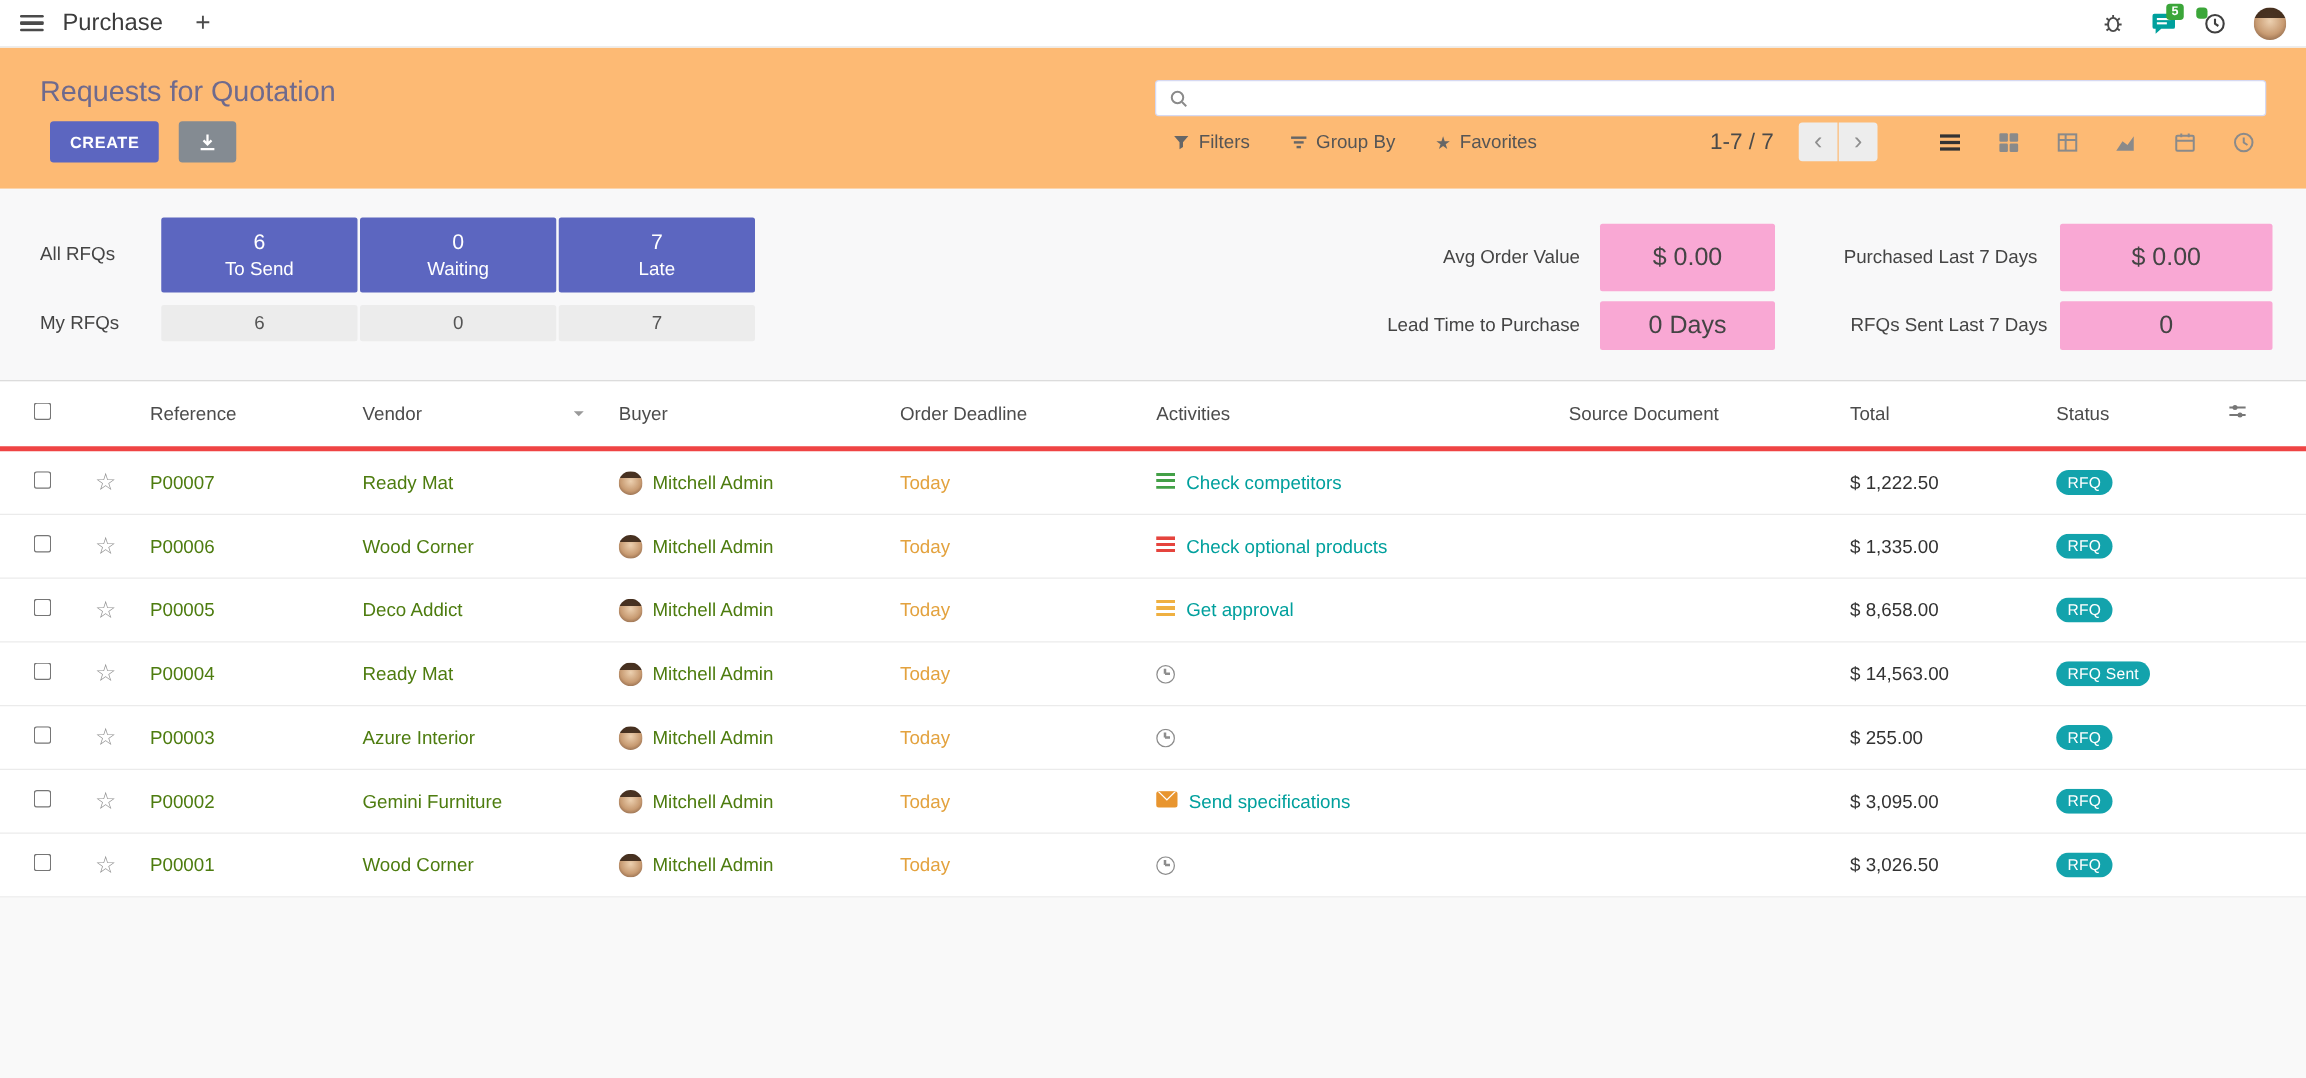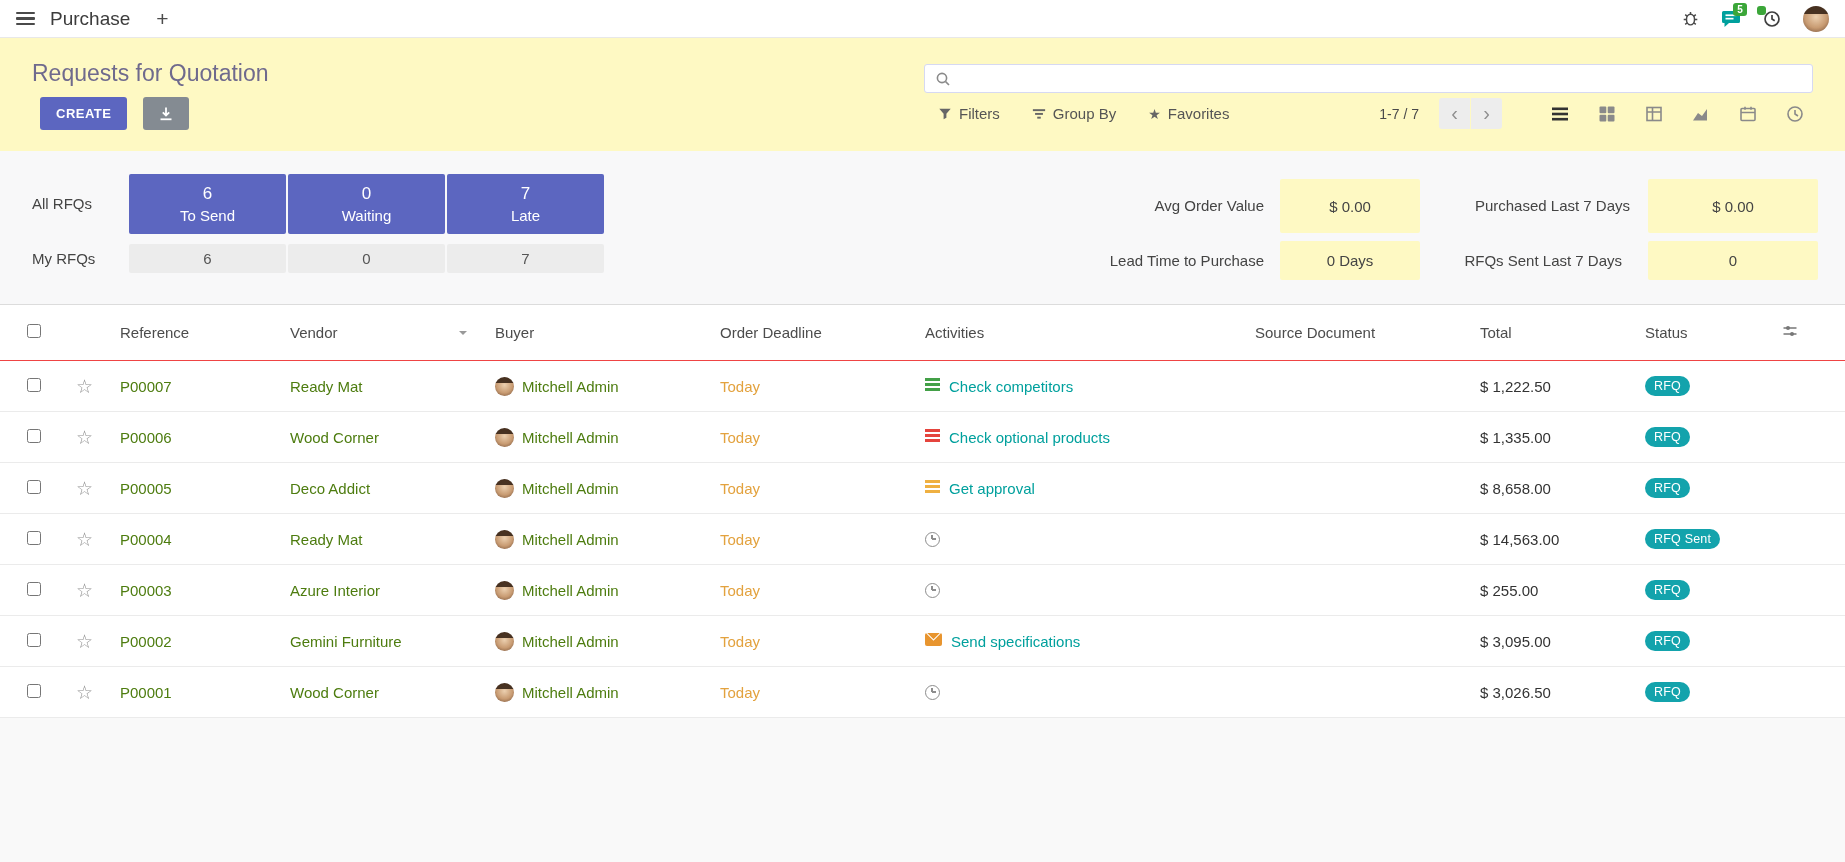--- a/index.html
+++ b/index.html
@@ -22,38 +22,38 @@
   .nav-badge { position:absolute; top:-7px; left:12px; background:#3BA639; color:#fff;
                font-size:10px; font-weight:bold; line-height:13px; min-width:14px;
                text-align:center; border-radius:3px; padding:0 2px; }
   .nav-dot { position:absolute; top:-4px; left:-6px; width:9px; height:9px;
              background:#3BA639; border-radius:3px; }
   .nav-avatar { width:26px; height:26px; border-radius:50%;
     background:linear-gradient(rgba(56,36,22,.9) 0 32%, rgba(56,36,22,0) 32%),
                radial-gradient(circle at 50% 42%, #ecd0b0 0%, #c89b72 55%, #6e4a33 100%); }
 
   
-  .control { position:relative; height:113px; background:#fef9c3; }
+  .control { position:relative; height:113px; background:#fdba74; }
   .page-title { position:absolute; left:32px; top:22px; font-size:23px; font-weight:400; color:#6f6a8d; }
   .cp-buttons { position:absolute; left:40px; top:59px; height:33px; display:flex; gap:16px; }
   .btn-create { background:#5C66C0; color:#fff; border:none; border-radius:3px; font-size:13px;
                 font-weight:bold; letter-spacing:.5px; padding:0 16px; cursor:pointer; font-family:inherit; }
   .btn-download { background:#848B92; border:none; border-radius:3px; width:46px;
                   display:flex; align-items:center; justify-content:center; cursor:pointer; }
   .search-box { position:absolute; left:924px; top:26px; width:889px; height:29px; background:#fff;
                 border:1px solid #d6d9f2; border-radius:3px; display:flex; align-items:center; padding:0 10px; }
   .search-box input { flex:1; border:none; outline:none; font-size:14px; font-family:inherit; color:#555; background:transparent; }
   .search-box input::placeholder { color:#b9bcd0; }
   .cp-row { position:absolute; left:924px; right:27px; top:59px; height:33px; display:flex; }
   .facet-btn { display:flex; align-items:center; gap:7px; color:#555; font-size:15px;
                cursor:pointer; margin-right:32px; white-space:nowrap; }
   .facet-btn:first-child { margin-left:14px; }
   .fav-star { font-size:14px; color:#666; }
   .pager { margin-left:auto; display:flex; align-items:center; }
-  .pager-text { font-size:14px; color:#4a4a4a; margin-right:20px; }
+  .pager-text { font-size:18px; color:#4a4a4a; margin-right:20px; }
   .pager-btn { width:31px; height:31px; background:#ededed; border:none; color:#8f8f8f; font-size:20px;
                cursor:pointer; display:flex; align-items:center; justify-content:center; font-family:inherit; }
   .pager-btn.prev { border-radius:3px 0 0 3px; margin-right:1px; }
   .pager-btn.next { border-radius:0 3px 3px 0; }
   .switcher { display:flex; align-items:center; margin-left:34px; }
   .sw-btn { width:47px; height:33px; display:flex; align-items:center; justify-content:center; cursor:pointer; }
 
   
   .dashboard { position:relative; height:154px; background:#f8f8f9; border-bottom:1px solid #dcdcdc; }
   .dash-label { position:absolute; font-size:15px; color:#444; }
@@ -61,35 +61,35 @@
   .lbl-my  { left:32px; top:99px; }
   .tiles { position:absolute; left:129px; top:23px; display:flex; gap:2px; }
   .tile { width:157px; height:60px; background:#5C66C0; color:#fff; border-radius:2px; cursor:pointer;
           display:flex; flex-direction:column; align-items:center; justify-content:center; gap:3px; }
   .tile-count { font-size:17px; }
   .tile-label { font-size:15px; }
   .my-tiles { position:absolute; left:129px; top:93px; display:flex; gap:2px; }
   .my-tile { width:157px; height:29px; background:#ececec; color:#555; border-radius:2px; cursor:pointer;
              display:flex; align-items:center; justify-content:center; font-size:15px; }
   .stat-label { position:absolute; font-size:15px; color:#444; white-space:nowrap; }
-  .stat-box { position:absolute; background:#fef9c3; color:#444; border-radius:2px;
-              display:flex; align-items:center; justify-content:center; font-size:15px; }
+  .stat-box { position:absolute; background:#f9a8d4; color:#444; border-radius:2px;
+              display:flex; align-items:center; justify-content:center; font-size:20px; }
   .sl1 { right:581px; top:46px; } .sb1 { left:1280px; top:28px; width:140px; height:54px; }
   .sl2 { right:215px; top:46px; } .sb2 { left:1648px; top:28px; width:170px; height:54px; }
   .sl3 { right:581px; top:101px; } .sb3 { left:1280px; top:90px; width:140px; height:39px; }
-  .sl4 { right:223px; top:101px; } .sb4 { left:1648px; top:90px; width:170px; height:39px; }
+  .sl4 { right:207px; top:101px; } .sb4 { left:1648px; top:90px; width:170px; height:39px; }
 
   
   .table { background:#fff; }
   .t-header, .t-row, .t-foot {
     display:grid;
     grid-template-columns:64px 44px 170px 205px 225px 205px 330px 225px 165px 125px 1fr;
     align-items:center;
   }
-  .t-header { height:56px; border-bottom:1px solid #ef4444; color:#4c4c4c; }
+  .t-header { height:56px; border-bottom:4px solid #ef4444; color:#4c4c4c; }
   .t-row { height:51px; border-bottom:1px solid #ebebeb; cursor:pointer; }
   .t-foot { height:49px; font-weight:bold; color:#3d3d3d; }
   .cell { padding:0 12px; white-space:nowrap; overflow:hidden; font-size:15px; }
   .c-sel { padding-left:27px; }
   .c-sel input { width:14px; height:14px; accent-color:#5C66C0; cursor:pointer; }
   .c-star { padding-left:12px; font-size:19px; color:#929292; cursor:pointer; line-height:1; }
   .c-total { text-align:left; }
   .c-buyer { display:flex; align-items:center; gap:8px; }
   .c-deadline { color:#E3A23E; }
   .c-activity { display:flex; align-items:flex-start; gap:9px; }

